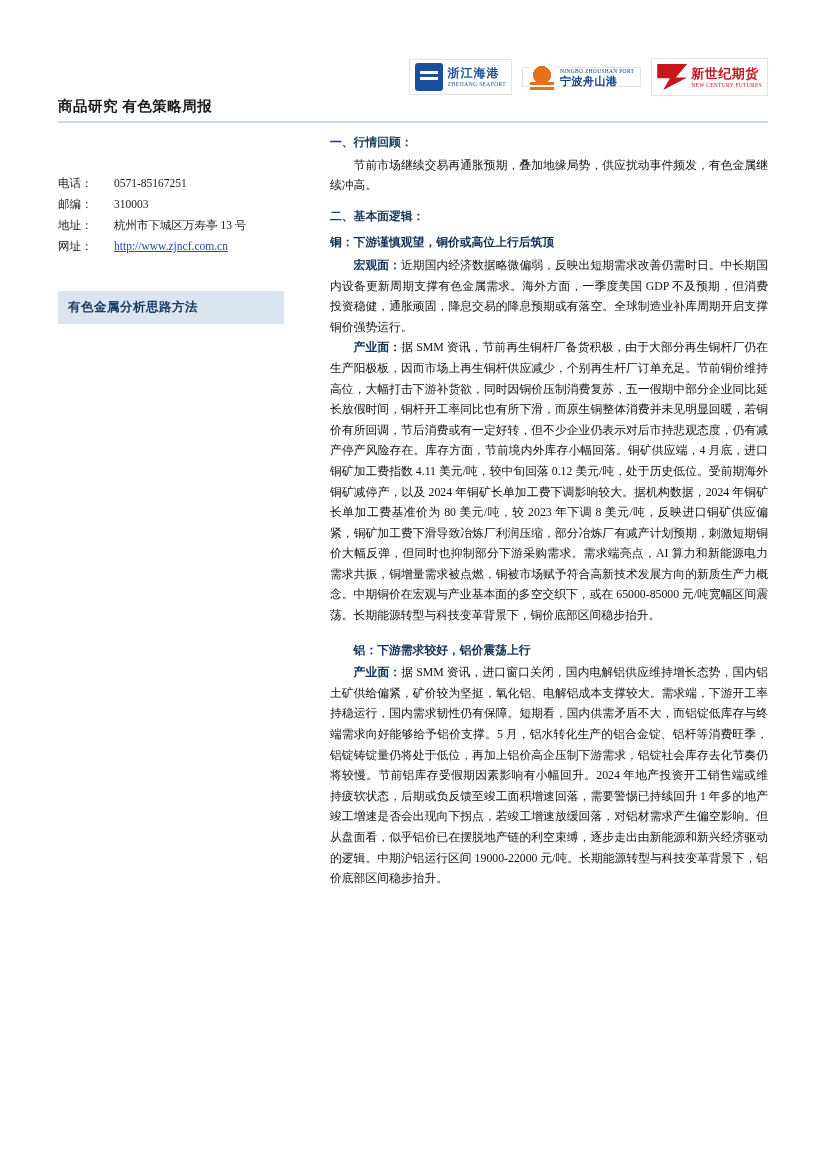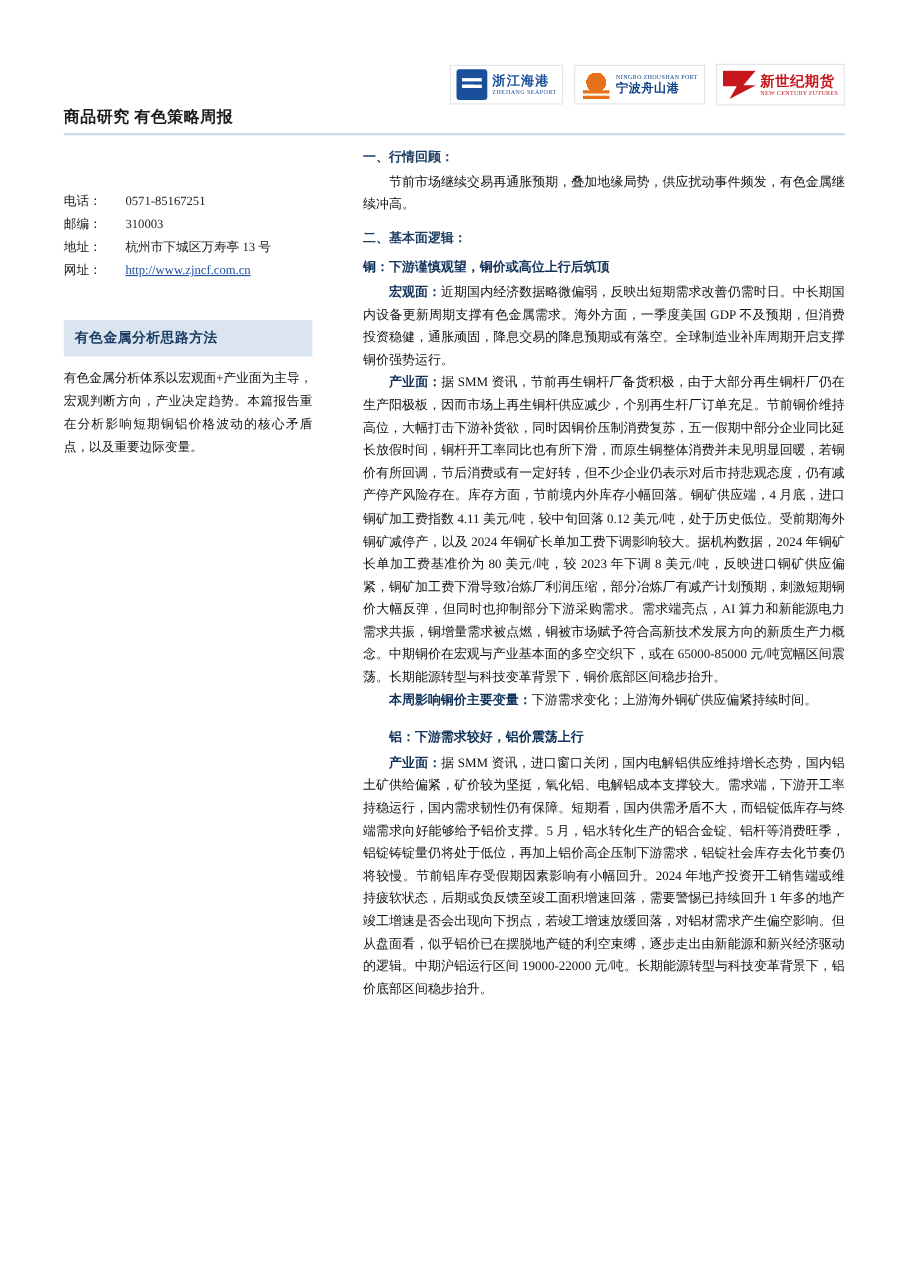--- a/index.html
+++ b/index.html
@@ -77,21 +77,21 @@
     color: #1a4f9c;
     letter-spacing: .4px;
     line-height: 8px;
   }
   .logo-nbzs {
     display: flex;
     align-items: center;
     background: #ffffff;
     border: 1px solid #e3e3e3;
     padding: 3px 6px;
-    height: 36px;
+    height: 20px;
     box-sizing: border-box;
   }
   .logo-nbzs .sun {
     width: 26px; height: 26px;
     background: radial-gradient(circle at 50% 42%, #e8701a 0 9px, transparent 9px), #ffffff;
     position: relative;
     margin-right: 5px;
   }
   .logo-nbzs .sun::after {
     content: "";
@@ -277,38 +277,36 @@
         <span class="lbl">地址：</span>
         <span>杭州市下城区万寿亭 13 号</span>
       </div>
       <div class="row">
         <span class="lbl">网址：</span>
         <a href="#">http://www.zjncf.com.cn</a>
       </div>
     </div>
 
     <div class="band method-band">有色金属分析思路方法</div>
-    <div class="method-body">有色金属分析体系以宏观面+产业面为主导，宏观判断方向，产业决定趋势。本篇报告重在分析影响短期铜铝价格波动的核心矛盾点，以及重要边际变量。</div>
   </div>
 
   <div class="right-col">
 
     <div class="sec-head">一、行情回顾：</div>
     <p class="p">节前市场继续交易再通胀预期，叠加地缘局势，供应扰动事件频发，有色金属继续冲高。</p>
 
     <div class="gap"></div>
 
     <div class="sec-head">二、基本面逻辑：</div>
     <div class="sub-head">铜：下游谨慎观望，铜价或高位上行后筑顶</div>
 
     <p class="p-tight"><span class="inline-b">宏观面：</span><span>近期国内经济数据略微偏弱，反映出短期需求改善仍需时日。中长期国内设备更新周期支撑有色金属需求。海外方面，一季度美国 GDP 不及预期，但消费投资稳健，通胀顽固，降息交易的降息预期或有落空。全球制造业补库周期开启支撑铜价强势运行。</span></p>
 
     <p class="p-tight"><span class="inline-b">产业面：</span><span>据 SMM 资讯，节前再生铜杆厂备货积极，由于大部分再生铜杆厂仍在生产阳极板，因而市场上再生铜杆供应减少，个别再生杆厂订单充足。节前铜价维持高位，大幅打击下游补货欲，同时因铜价压制消费复苏，五一假期中部分企业同比延长放假时间，铜杆开工率同比也有所下滑，而原生铜整体消费并未见明显回暖，若铜价有所回调，节后消费或有一定好转，但不少企业仍表示对后市持悲观态度，仍有减产停产风险存在。库存方面，节前境内外库存小幅回落。铜矿供应端，4 月底，进口铜矿加工费指数 4.11 美元/吨，较中旬回落 0.12 美元/吨，处于历史低位。受前期海外铜矿减停产，以及 2024 年铜矿长单加工费下调影响较大。据机构数据，2024 年铜矿长单加工费基准价为 80 美元/吨，较 2023 年下调 8 美元/吨，反映进口铜矿供应偏紧，铜矿加工费下滑导致冶炼厂利润压缩，部分冶炼厂有减产计划预期，刺激短期铜价大幅反弹，但同时也抑制部分下游采购需求。需求端亮点，AI 算力和新能源电力需求共振，铜增量需求被点燃，铜被市场赋予符合高新技术发展方向的新质生产力概念。中期铜价在宏观与产业基本面的多空交织下，或在 65000-85000 元/吨宽幅区间震荡。长期能源转型与科技变革背景下，铜价底部区间稳步抬升。</span></p>
 
-    <p class="p-tight"><span class="inline-b">本周影响铜价主要变量：</span><span>下游需求变化；上游海外铜矿供应偏紧持续时间。</span></p>
 
     <div class="gap"></div>
 
     <div class="sub-head indent">铝：下游需求较好，铝价震荡上行</div>
 
     <p class="p-tight"><span class="inline-b">产业面：</span><span>据 SMM 资讯，进口窗口关闭，国内电解铝供应维持增长态势，国内铝土矿供给偏紧，矿价较为坚挺，氧化铝、电解铝成本支撑较大。需求端，下游开工率持稳运行，国内需求韧性仍有保障。短期看，国内供需矛盾不大，而铝锭低库存与终端需求向好能够给予铝价支撑。5 月，铝水转化生产的铝合金锭、铝杆等消费旺季，铝锭铸锭量仍将处于低位，再加上铝价高企压制下游需求，铝锭社会库存去化节奏仍将较慢。节前铝库存受假期因素影响有小幅回升。2024 年地产投资开工销售端或维持疲软状态，后期或负反馈至竣工面积增速回落，需要警惕已持续回升 1 年多的地产竣工增速是否会出现向下拐点，若竣工增速放缓回落，对铝材需求产生偏空影响。但从盘面看，似乎铝价已在摆脱地产链的利空束缚，逐步走出由新能源和新兴经济驱动的逻辑。中期沪铝运行区间 19000-22000 元/吨。长期能源转型与科技变革背景下，铝价底部区间稳步抬升。</span></p>
 
   </div>
 </div>
 

